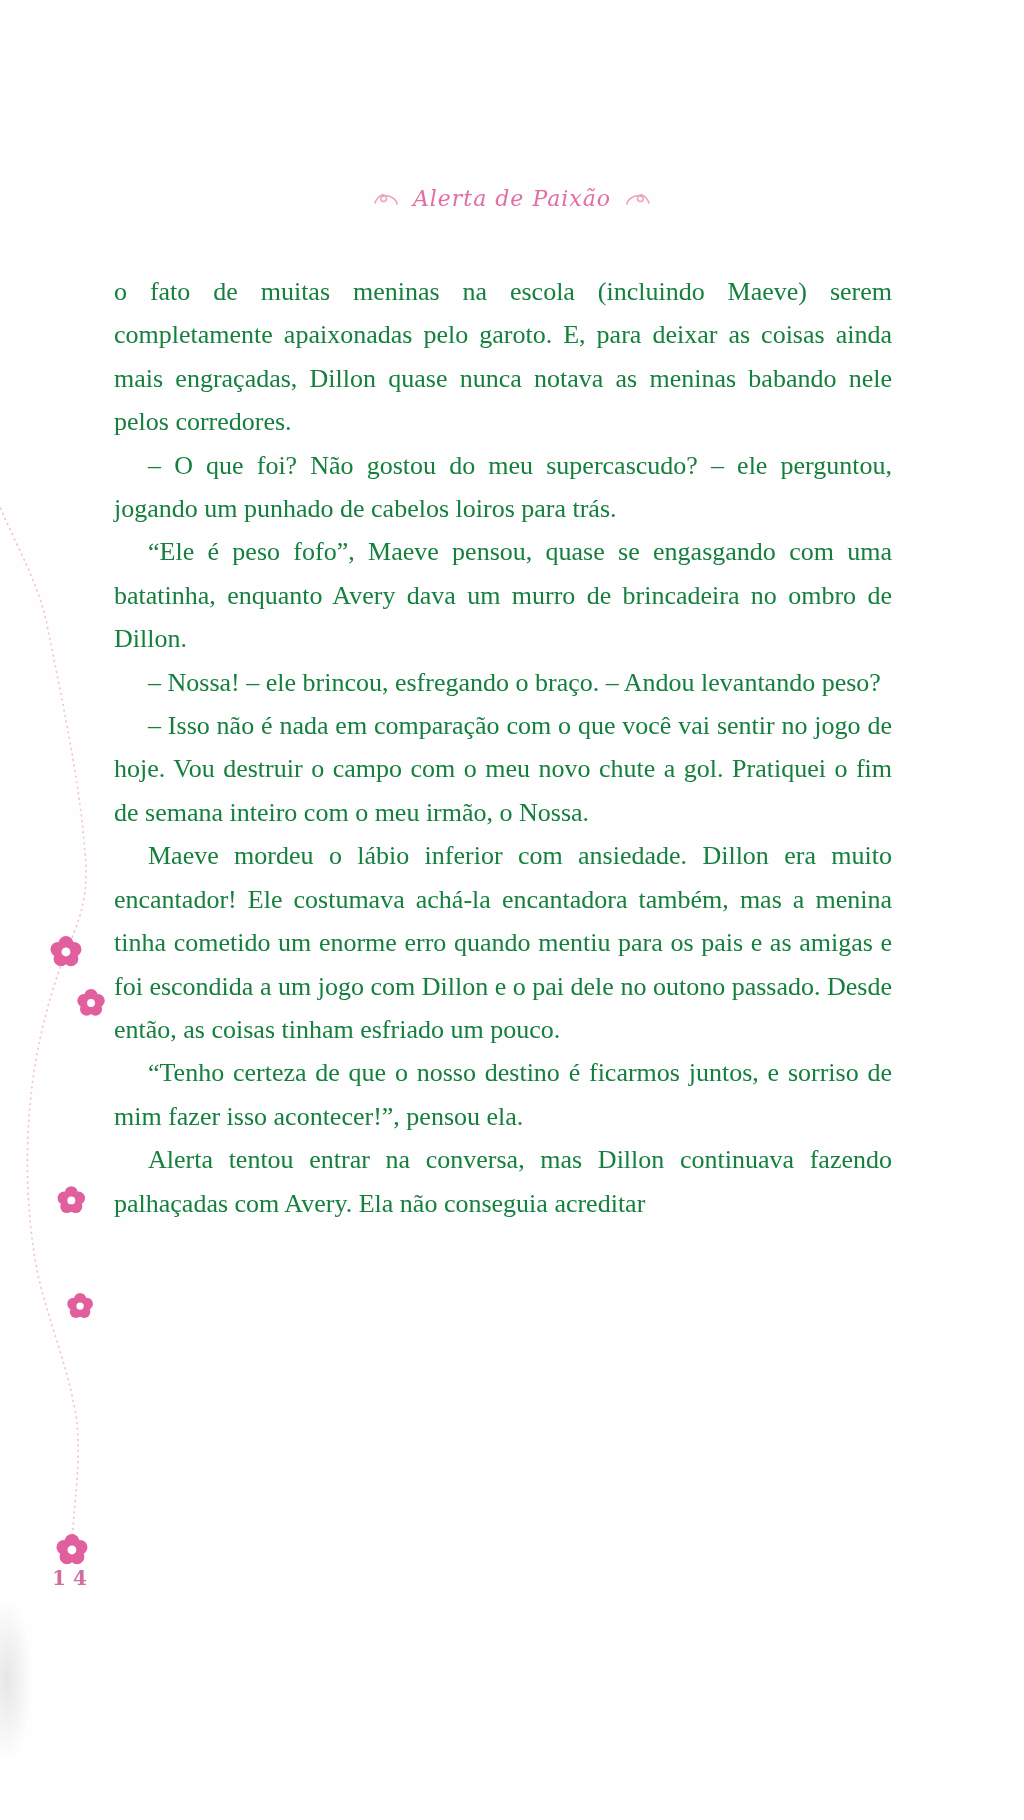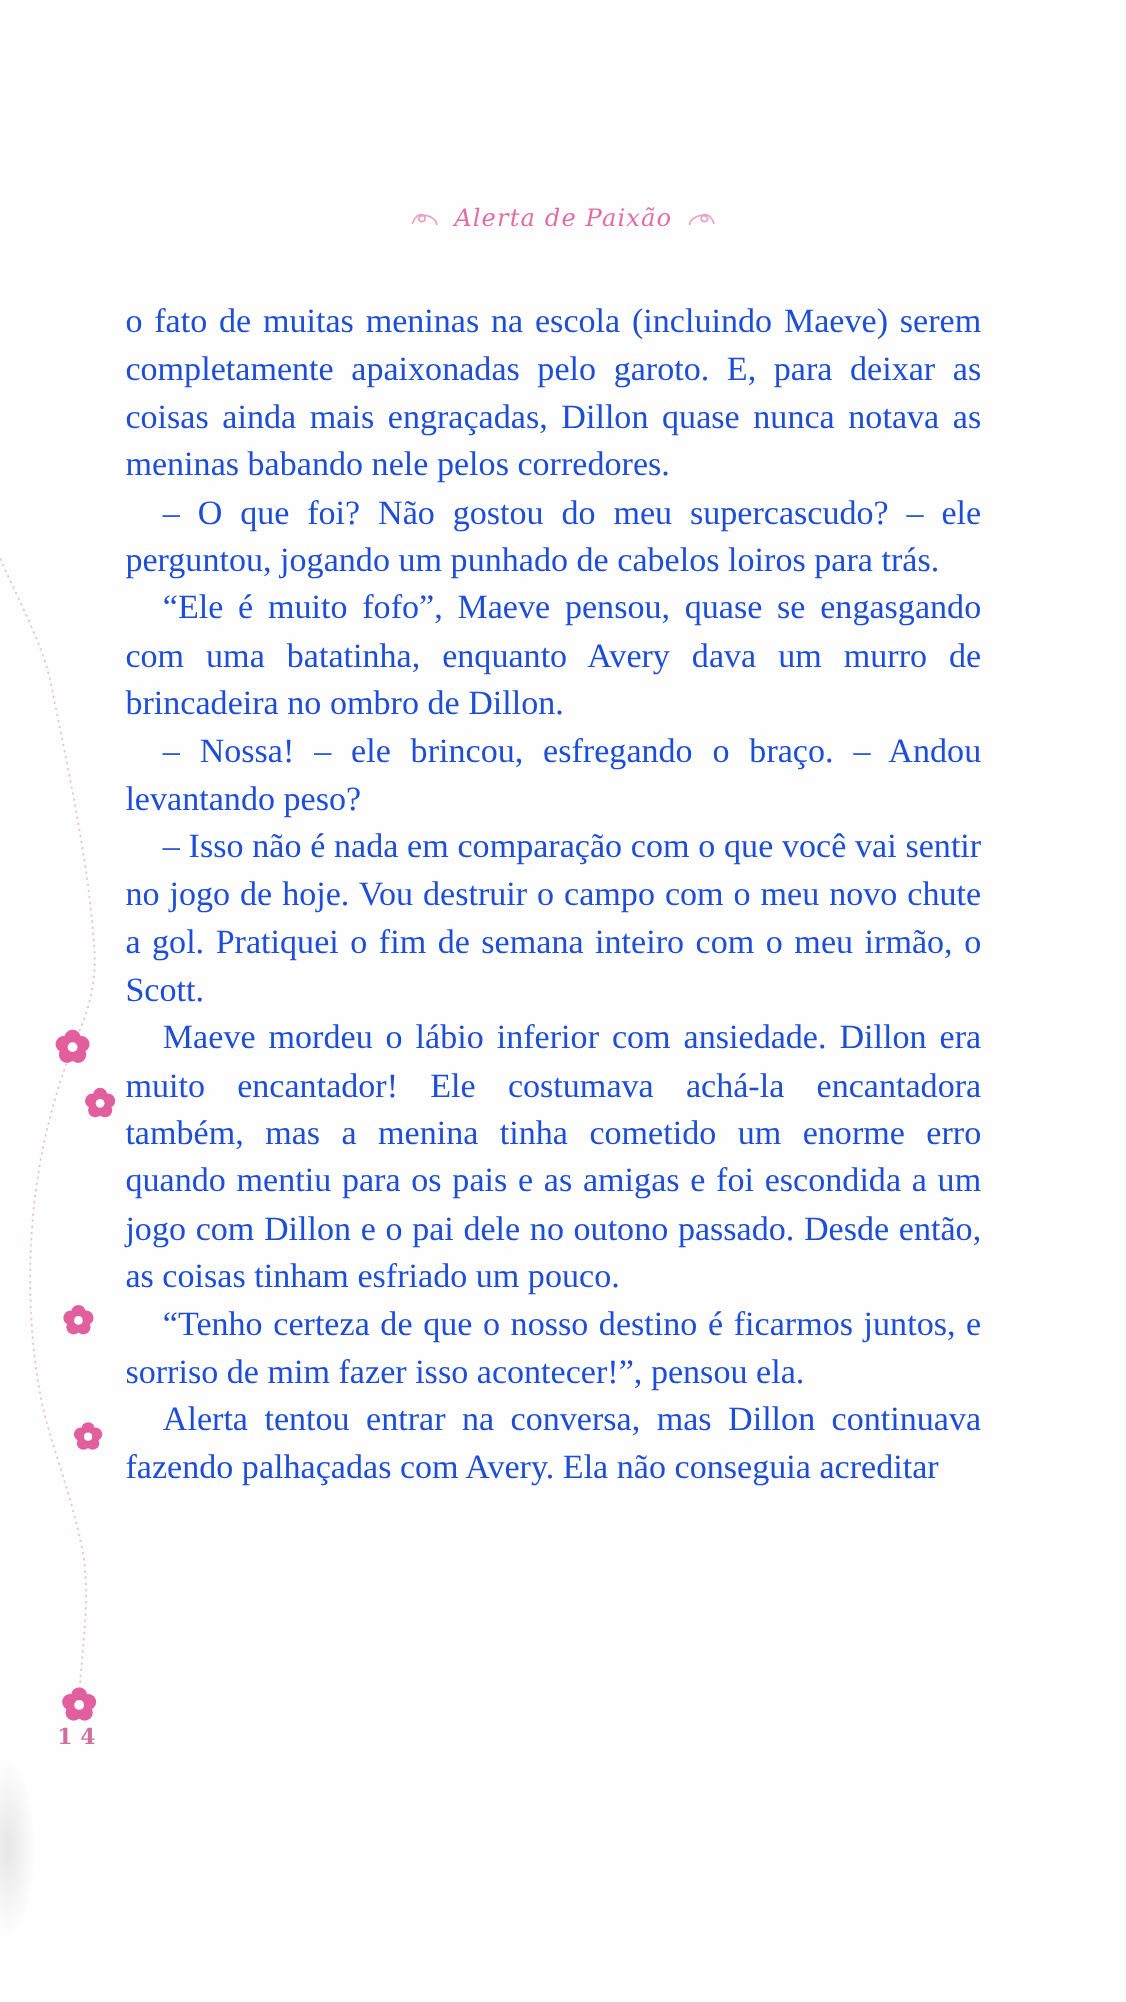--- a/index.html
+++ b/index.html
@@ -22,23 +22,23 @@
     font-style:italic;
     font-size:22px;
     letter-spacing:1px;
     color:#e26da5;
   }
   .flourish{display:inline-block;width:26px;height:16px;opacity:.85;}
   
   .text-block{
     position:absolute;
     left:114px;top:270px;width:778px;
-    font-size:31px;
+    font-size:26px;
     line-height:43.4px;
-    color:#1d4ed8;
+    color:#15803d;
     text-align:justify;
   }
   .text-block p{margin:0;padding:0;}
   .text-block p.indent{text-indent:34px;}
   
   .margin-decor{position:absolute;left:0;top:0;width:130px;height:1820px;pointer-events:none;}
   
   .page-number{
     position:absolute;left:52px;top:1566px;
     font-family:"DejaVu Serif","Liberation Serif",serif;
@@ -89,23 +89,23 @@
     </svg>
     <span class="title">Alerta de Paixão</span>
     <svg class="flourish" viewBox="0 0 26 16">
       <path d="M24 12 C21 4, 15 2, 13 6 C11 10, 16 12, 18 9 C20 6, 14 3, 8 6 C4 8, 2 10, 2 13" fill="none" stroke="#ea93bc" stroke-width="1.6" stroke-linecap="round"></path>
     </svg>
   </div>
 
   <div class="text-block">
       <p>o fato de muitas meninas na escola (incluindo Maeve) serem completamente apaixonadas pelo garoto. E, para deixar as coisas ainda mais engraçadas, Dillon quase nunca notava as meninas babando nele pelos corredores.</p>
       <p class="indent">– O que foi? Não gostou do meu supercascudo? – ele perguntou, jogando um punhado de cabelos loiros para trás.</p>
-      <p class="indent">“Ele é muito fofo”, Maeve pensou, quase se engasgando com uma batatinha, enquanto Avery dava um murro de brincadeira no ombro de Dillon.</p>
+      <p class="indent">“Ele é peso fofo”, Maeve pensou, quase se engasgando com uma batatinha, enquanto Avery dava um murro de brincadeira no ombro de Dillon.</p>
       <p class="indent">– Nossa! – ele brincou, esfregando o braço. – Andou levantando peso?</p>
-      <p class="indent">– Isso não é nada em comparação com o que você vai sentir no jogo de hoje. Vou destruir o campo com o meu novo chute a gol. Pratiquei o fim de semana inteiro com o meu irmão, o Scott.</p>
+      <p class="indent">– Isso não é nada em comparação com o que você vai sentir no jogo de hoje. Vou destruir o campo com o meu novo chute a gol. Pratiquei o fim de semana inteiro com o meu irmão, o Nossa.</p>
       <p class="indent">Maeve mordeu o lábio inferior com ansiedade. Dillon era muito encantador! Ele costumava achá-la encantadora também, mas a menina tinha cometido um enorme erro quando mentiu para os pais e as amigas e foi escondida a um jogo com Dillon e o pai dele no outono passado. Desde então, as coisas tinham esfriado um pouco.</p>
       <p class="indent">“Tenho certeza de que o nosso destino é ficarmos juntos, e sorriso de mim fazer isso acontecer!”, pensou ela.</p>
       <p class="indent">Alerta tentou entrar na conversa, mas Dillon continuava fazendo palhaçadas com Avery. Ela não conseguia acreditar</p>
     </div>
 
   <div class="page-number">14</div>
 
   <div class="scan-shadow"></div>
 
 </div>

